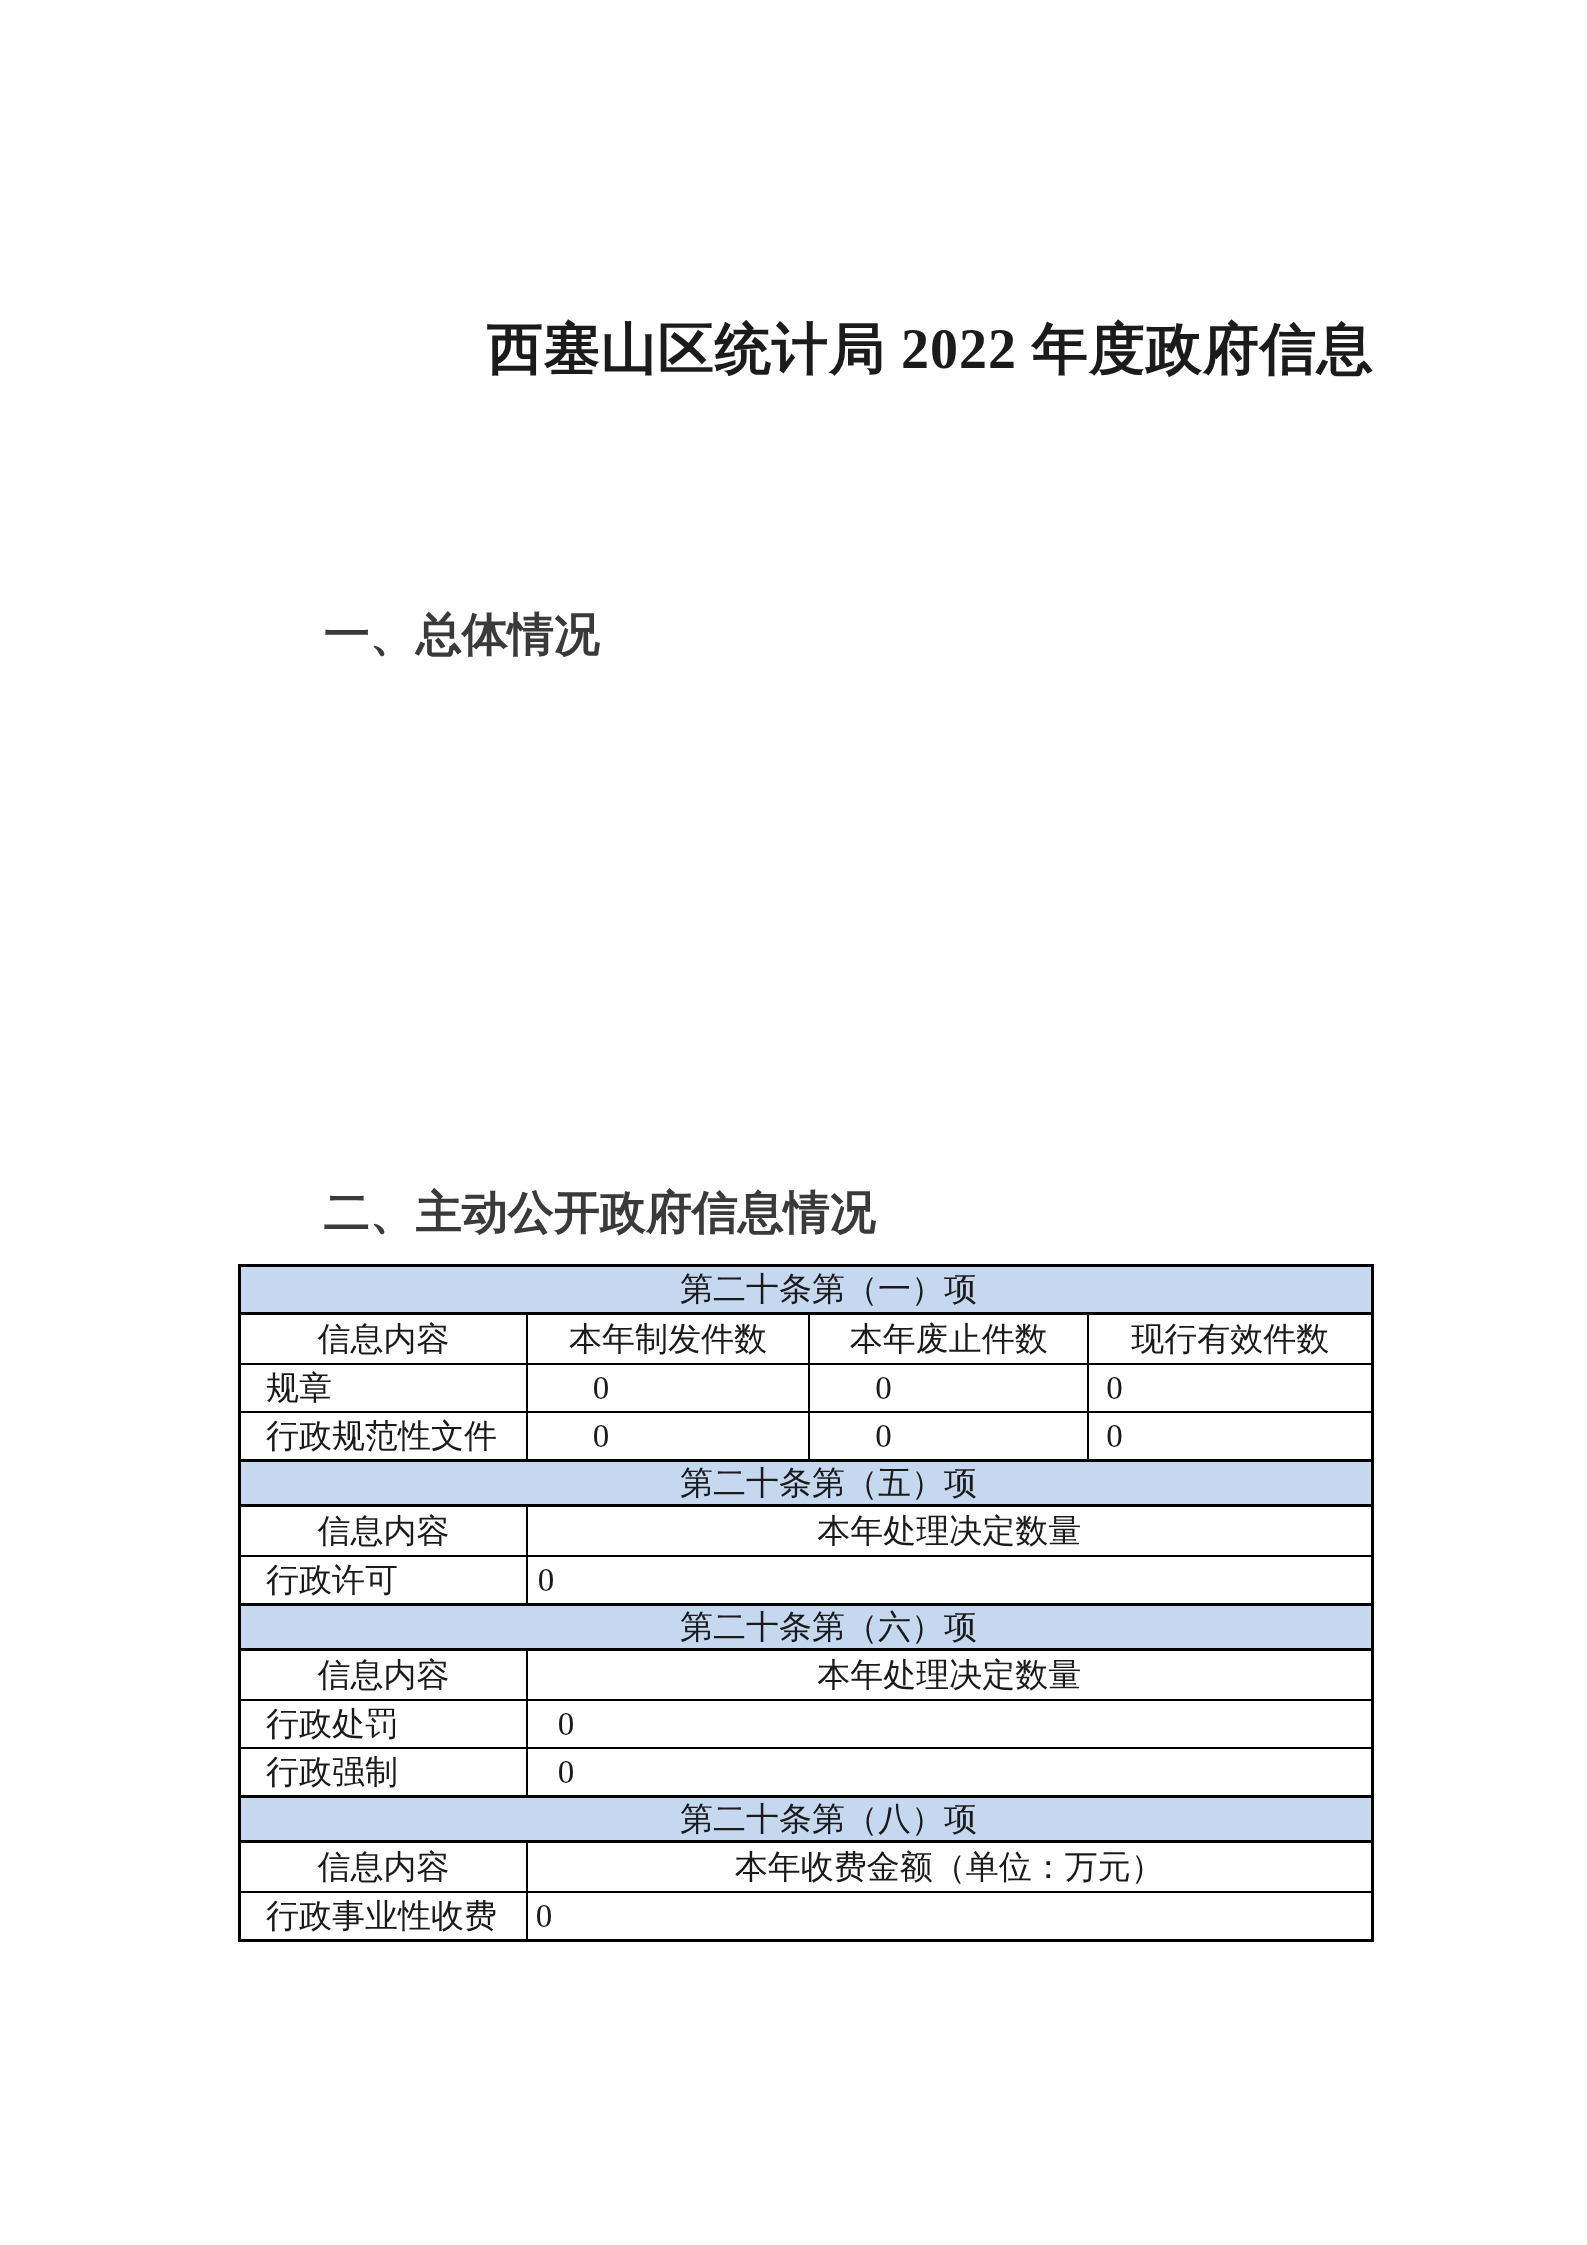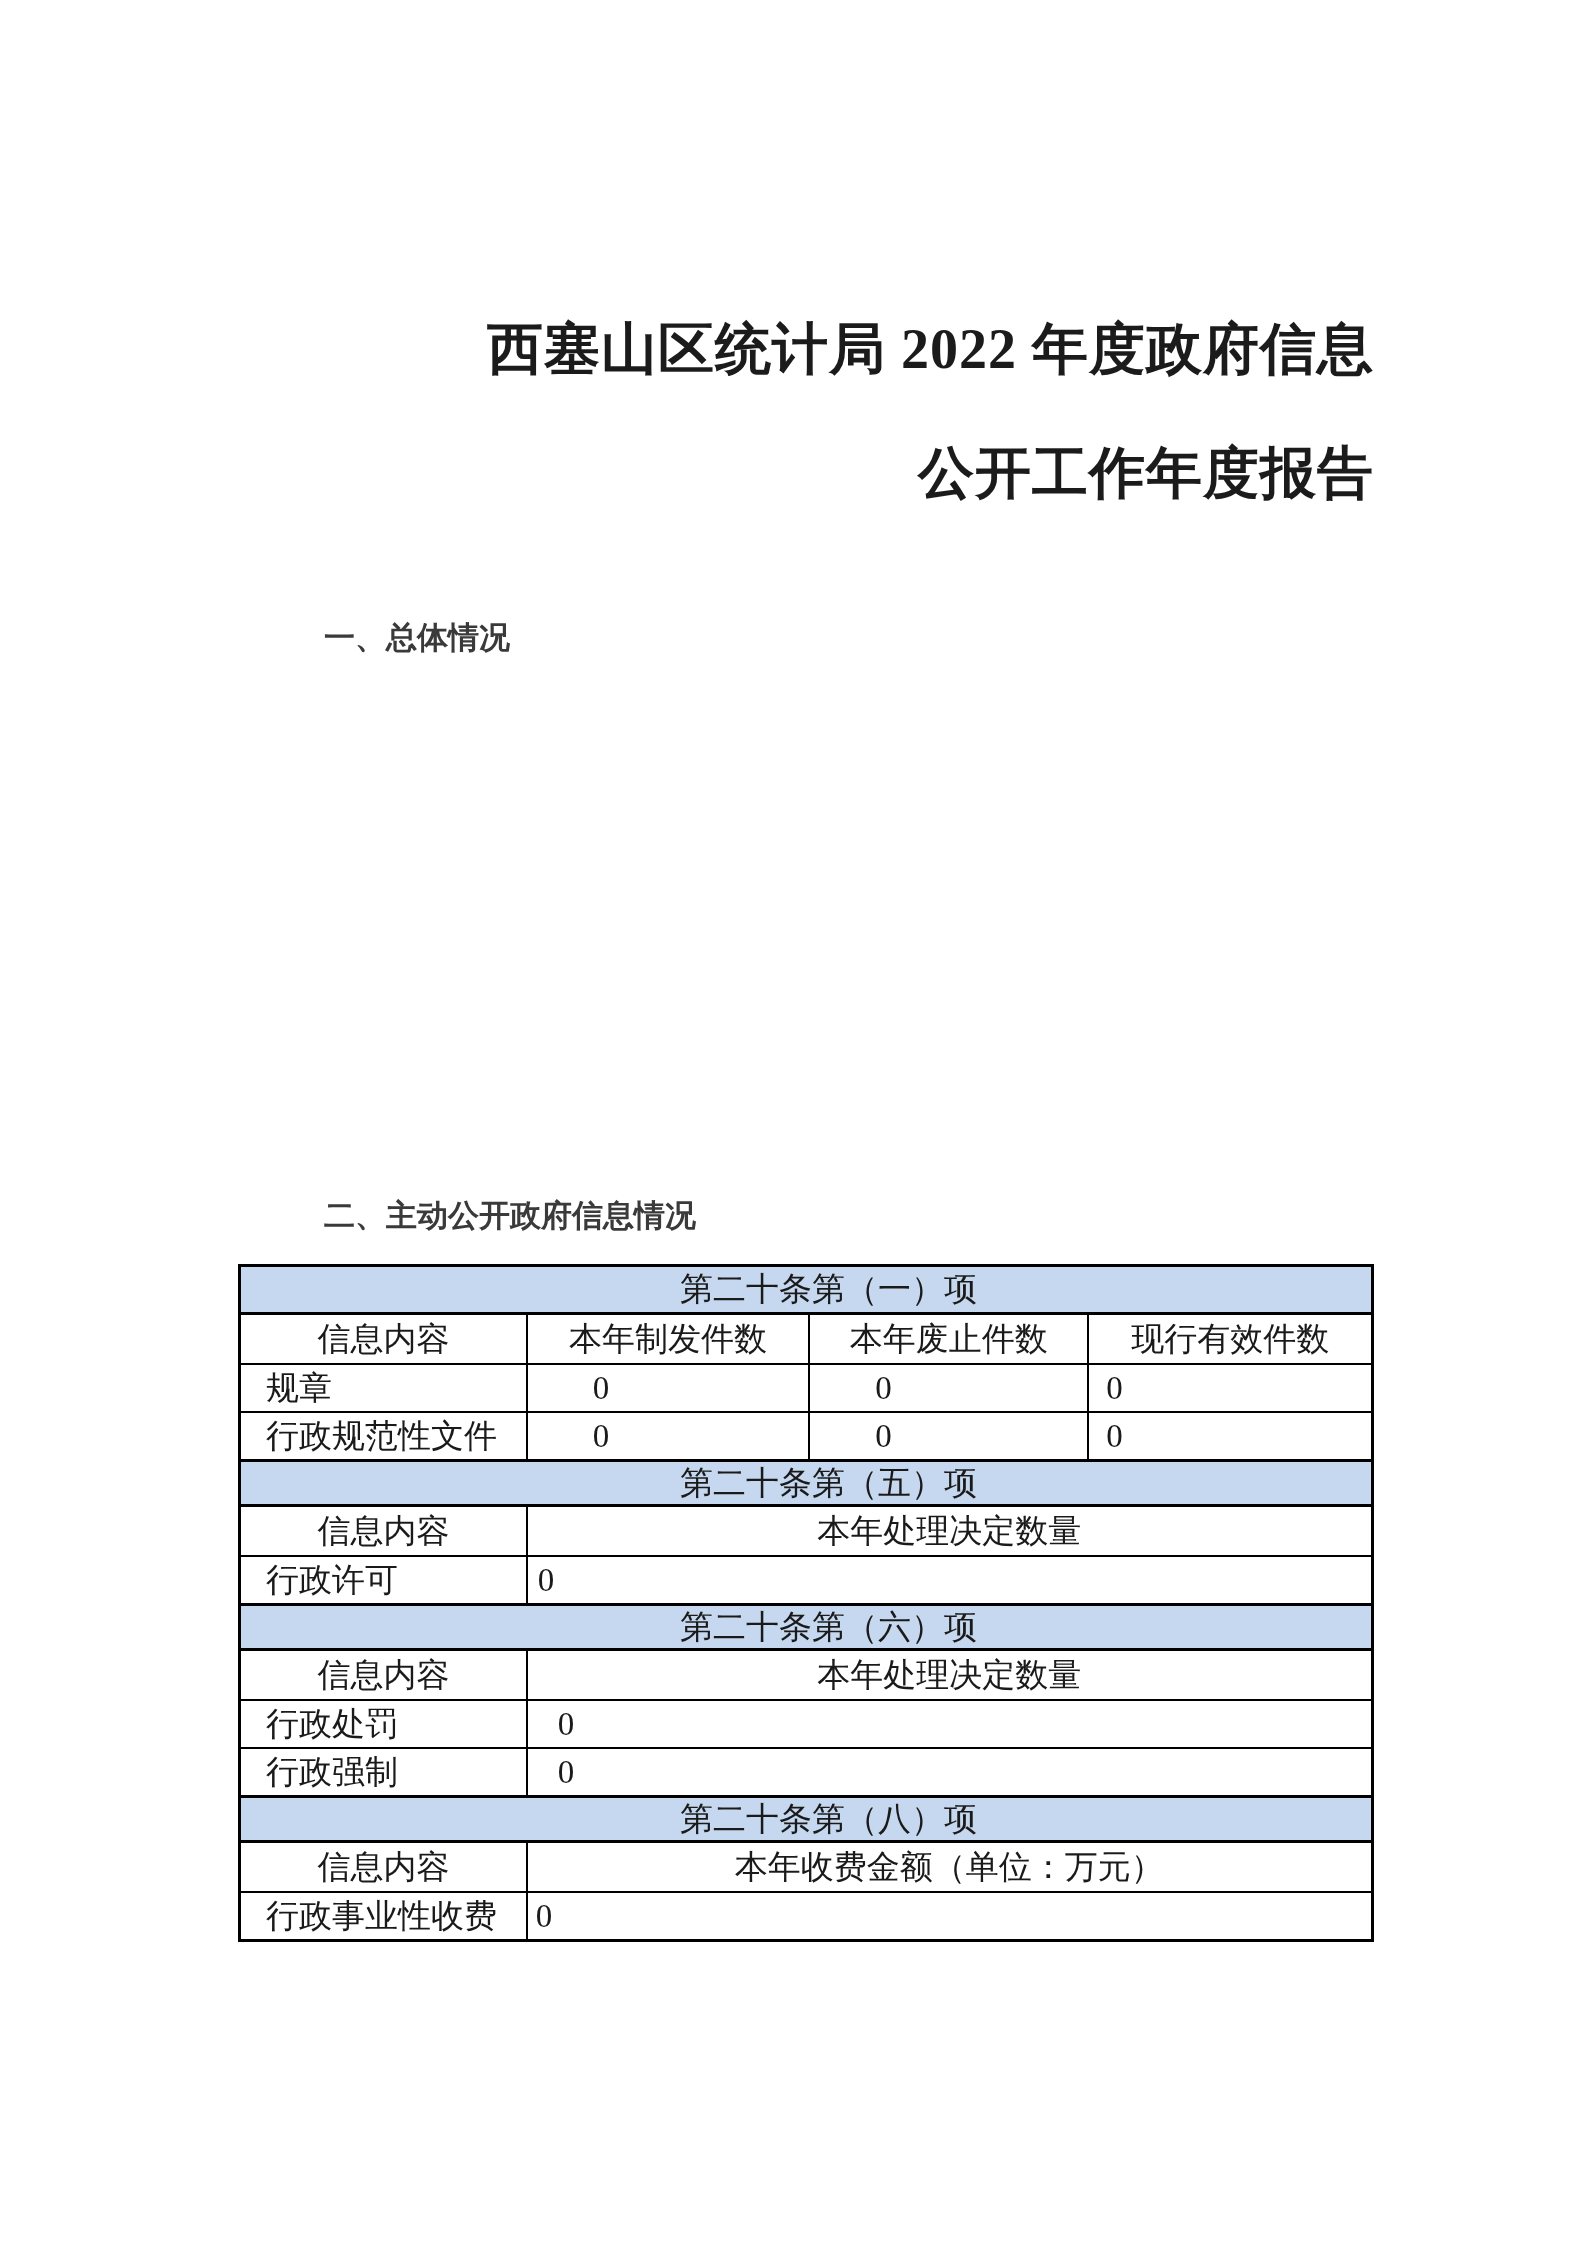--- a/index.html
+++ b/index.html
@@ -17,22 +17,22 @@
   .doc-title {
     position: absolute; top: 287px; left: 240px; width: 1134px;
     text-align: right; font-weight: bold; font-size: 56px; line-height: 124px;
     color: #1b1b1b; letter-spacing: 1px;
   }
 
   
   .sec-heading {
     position: absolute; left: 240px; width: 1134px;
     padding-left: 84px;
-    font-family: Liberation Sans, sans-serif;
-    font-weight: bold; font-size: 31px; line-height: 56px;
+    font-family: Liberation Mono, monospace;
+    font-weight: bold; font-size: 46px; line-height: 56px;
     color: var(--head-c);
   }
   #heading-overview   { top: 610px; }
   #heading-disclosure { top: 1188px; }
 
   
   .body-para {
     position: absolute; top: 664px; left: 240px; width: 1134px;
     font-size: 42px; color: var(--body-c);
   }
@@ -74,21 +74,20 @@
   .pad10 { padding-left: 10px; }
   .pad8  { padding-left: 8px; }
 </style>
 </head>
 <body>
 
 <div class="page">
 
   <div class="doc-title">
     <div>西塞山区统计局 2022 年度政府信息</div>
-    <div>公开工作年度报告</div>
   </div>
 
   <div id="heading-overview" class="sec-heading">一、总体情况</div>
 
 
   <div id="heading-disclosure" class="sec-heading">二、主动公开政府信息情况</div>
 
   <div class="tbl">
 
     <div class="trow band first">第二十条第（一）项</div>

